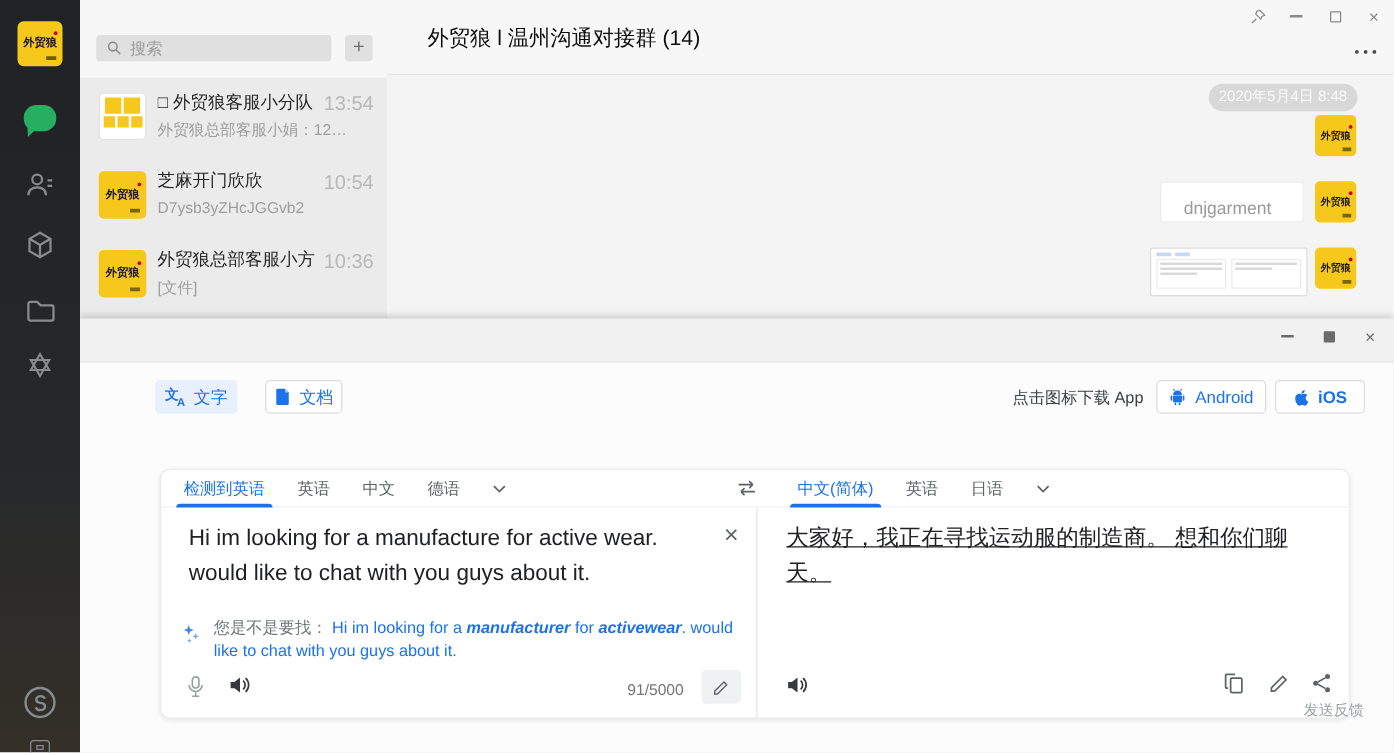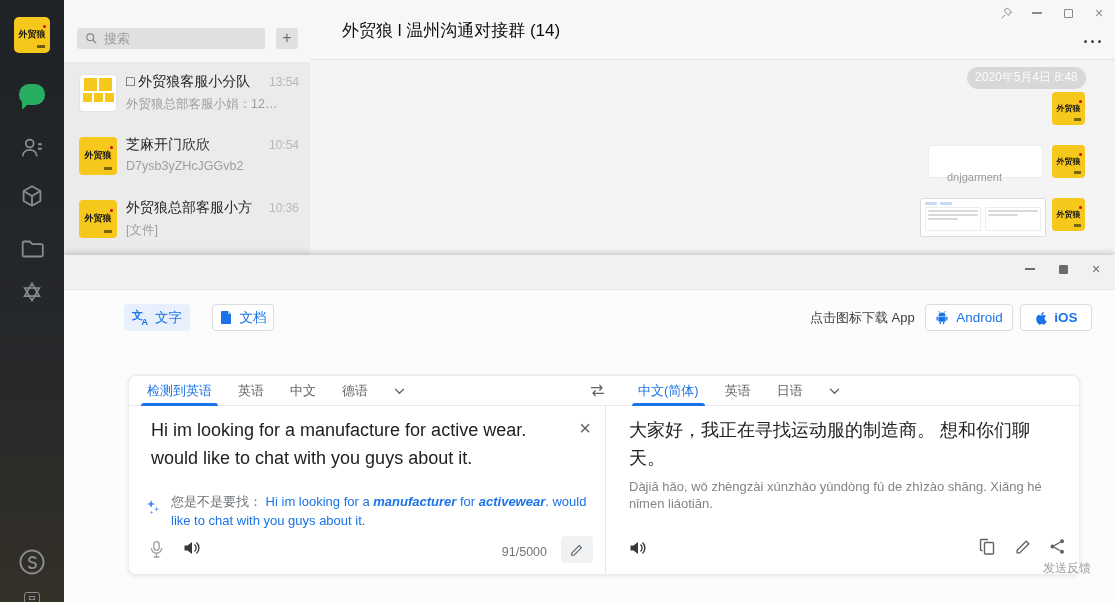--- a/index.html
+++ b/index.html
@@ -41,21 +41,21 @@
   .wavatar .wv-reg { position:absolute; right:4px; top:9px; width:3px; height:3px; background:#d0021b; border-radius:50%; }
   .wavatar .wv-sub { position:absolute; right:5px; bottom:5px; width:8px; height:3px; background:rgba(0,0,0,.5); }
   .gavatar { position:absolute; left:15px; top:10px; width:38px; height:38px; background:#fff; border-radius:4px;
     border:1px solid #e4e4e4; padding:3px 2px 2px; }
   .gavatar .r1,.gavatar .r2 { display:flex; justify-content:center; gap:2px; }
   .gavatar .r1 i { width:13px; height:13px; background:#f6c81c; display:block; }
   .gavatar .r2 { margin-top:2px; }
   .gavatar .r2 i { width:9px; height:9px; background:#f6c81c; display:block; }
   .ci-title { position:absolute; left:62px; top:9px; font-size:14px; color:#262626; max-width:142px;
     white-space:nowrap; overflow:hidden; text-overflow:ellipsis; }
-  .ci-time { position:absolute; right:11px; top:11px; font-size:12px; color:#b8b8b8; }
+  .ci-time { position:absolute; right:11px; top:11px; font-size:16px; color:#b8b8b8; }
   .ci-preview { position:absolute; left:62px; top:32px; font-size:12.5px; color:#9e9e9e; max-width:172px;
     white-space:nowrap; overflow:hidden; text-overflow:ellipsis; }
 
   
   .main { position:absolute; left:310px; top:0; width:805px; height:602px; background:#f4f4f4; }
   .main-header { position:absolute; left:0; top:0; right:0; height:60px; background:#f7f7f7;
     border-bottom:1px solid #e6e6e6; }
   .main-title { position:absolute; left:32px; top:0; height:59px; line-height:62px; font-size:17px; color:#0d0d0d; }
   .win-controls { position:absolute; right:9px; top:6px; display:flex; gap:17px; align-items:center; }
   .wc { width:14px; height:14px; display:flex; align-items:center; justify-content:center; color:#8a8a8a; }
@@ -71,21 +71,21 @@
   .msg-avatar .wv-text { position:absolute; left:0; right:0; top:11px; text-align:center; font-size:8px;
     font-weight:bold; color:#161616; }
   .msg-avatar .wv-reg { position:absolute; right:3px; top:8px; width:3px; height:3px; background:#d0021b; border-radius:50%; }
   .msg-avatar .wv-sub { position:absolute; right:4px; bottom:4px; width:7px; height:3px; background:rgba(0,0,0,.5); }
   .bubble { position:absolute; right:72px; top:92px; background:#8ce05c; color:#161616; font-size:15px;
     padding:9px 13px 10px; border-radius:4px; white-space:nowrap; }
   .bubble::after { content:""; position:absolute; right:-6px; top:13px; border-top:6px solid transparent;
     border-bottom:6px solid transparent; border-left:7px solid #8ce05c; }
   .link-card { position:absolute; right:72px; top:145px; width:115px; height:33px; background:#fff;
     border:1px solid #ececec; border-radius:3px; }
-  .link-card span { position:absolute; left:18px; top:15px; line-height:32px; font-size:11px; color:#9a9a9a; }
+  .link-card span { position:absolute; left:18px; top:4px; line-height:32px; font-size:14px; color:#9a9a9a; }
   .thumb { position:absolute; right:69px; top:198px; width:126px; height:39px; background:#fff;
     border:1px solid #dcdcdc; border-radius:2px; padding:3px 4px; }
   .thumb .t-top { display:flex; gap:3px; margin-bottom:2px; }
   .thumb .t-top i { width:12px; height:3px; background:#c7d8f5; display:block; border-radius:1px; }
   .thumb .t-cols { display:flex; gap:4px; }
   .thumb .t-col { flex:1; border:1px solid #ececec; border-radius:1px; padding:2px; height:24px; }
   .thumb .t-col i { display:block; height:2px; background:#d9d9d9; margin-bottom:2px; border-radius:1px; }
   .thumb .t-col i.short { width:60%; }
 
   
@@ -129,21 +129,21 @@
   .sugg-icon { position:absolute; left:16px; top:122px; }
   .suggestion { position:absolute; left:42px; top:116px; width:424px; font-size:13px; line-height:19px; color:#1a73e8; }
   .sugg-prefix { color:#70757a; }
   .sugg-em { font-weight:bold; font-style:italic; }
   .src-mic { position:absolute; left:20px; top:164px; color:#9aa0a6; }
   .src-speaker { position:absolute; left:54px; top:164px; color:#37393b; }
   .char-count { position:absolute; left:318px; top:169px; width:100px; text-align:right; font-size:12.5px; color:#747577; }
   .pencil-btn { position:absolute; left:432px; top:160px; width:32px; height:27px; background:#f0f1f2;
     border-radius:4px; display:flex; align-items:center; justify-content:center; color:#5f6368; }
 
-  .tgt-text { position:absolute; left:500px; top:40px; width:420px; font-size:18px; line-height:28px; color:#202124; }
+  .tgt-text { position:absolute; left:500px; top:40px; width:420px; font-size:18px; line-height:28px; color:#202124;text-decoration:underline; }
   .pinyin { position:absolute; left:500px; top:102px; width:444px; font-size:13px; line-height:17px; color:#80868b; }
   .tgt-speaker { position:absolute; left:500px; top:164px; color:#37393b; }
   .ic-btn { position:absolute; top:162px; color:#5f6368; }
   .ic-copy { left:850px; } .ic-pencil { left:886px; } .ic-share { left:920px; }
 
   .feedback { position:absolute; left:979px; top:305px; font-size:12px; color:#9aa0a6; }
   svg { display:block; }
 </style>
 </head>
 <body>
@@ -425,21 +425,20 @@
         </svg>
       </span>
       <span class="char-count">91/5000</span>
       <span class="pencil-btn">
         <svg width="14" height="14" viewBox="0 0 16 16" fill="none" stroke="currentColor" stroke-width="1.3">
           <path d="M2 11.5L10.5 3l2.5 2.5L4.5 14H2z"></path>
         </svg>
       </span>
 
       <div class="tgt-text">大家好，我正在寻找运动服的制造商。 想和你们聊天。</div>
-      <div class="pinyin">Dàjiā hǎo, wǒ zhèngzài xúnzhǎo yùndòng fú de zhìzào shāng. Xiǎng hé nǐmen liáotiān.</div>
       <span class="tgt-speaker">
         <svg width="18" height="16" viewBox="0 0 18 16" fill="currentColor">
           <path d="M1.5 5.5h3L9 2v12L4.5 10.5h-3z"></path>
           <path d="M11.5 4.5a4.6 4.6 0 0 1 0 7M13.5 2.5a7.5 7.5 0 0 1 0 11" fill="none" stroke="currentColor" stroke-width="1.4"></path>
         </svg>
       </span>
       <span class="ic-btn ic-copy">
         <svg width="17" height="18" viewBox="0 0 17 18" fill="none" stroke="currentColor" stroke-width="1.4">
           <rect x="5.5" y="4.5" width="9" height="11.5" rx="1"></rect>
           <path d="M3.5 12.5h-1a1 1 0 0 1-1-1V2.5a1 1 0 0 1 1-1H9"></path>

